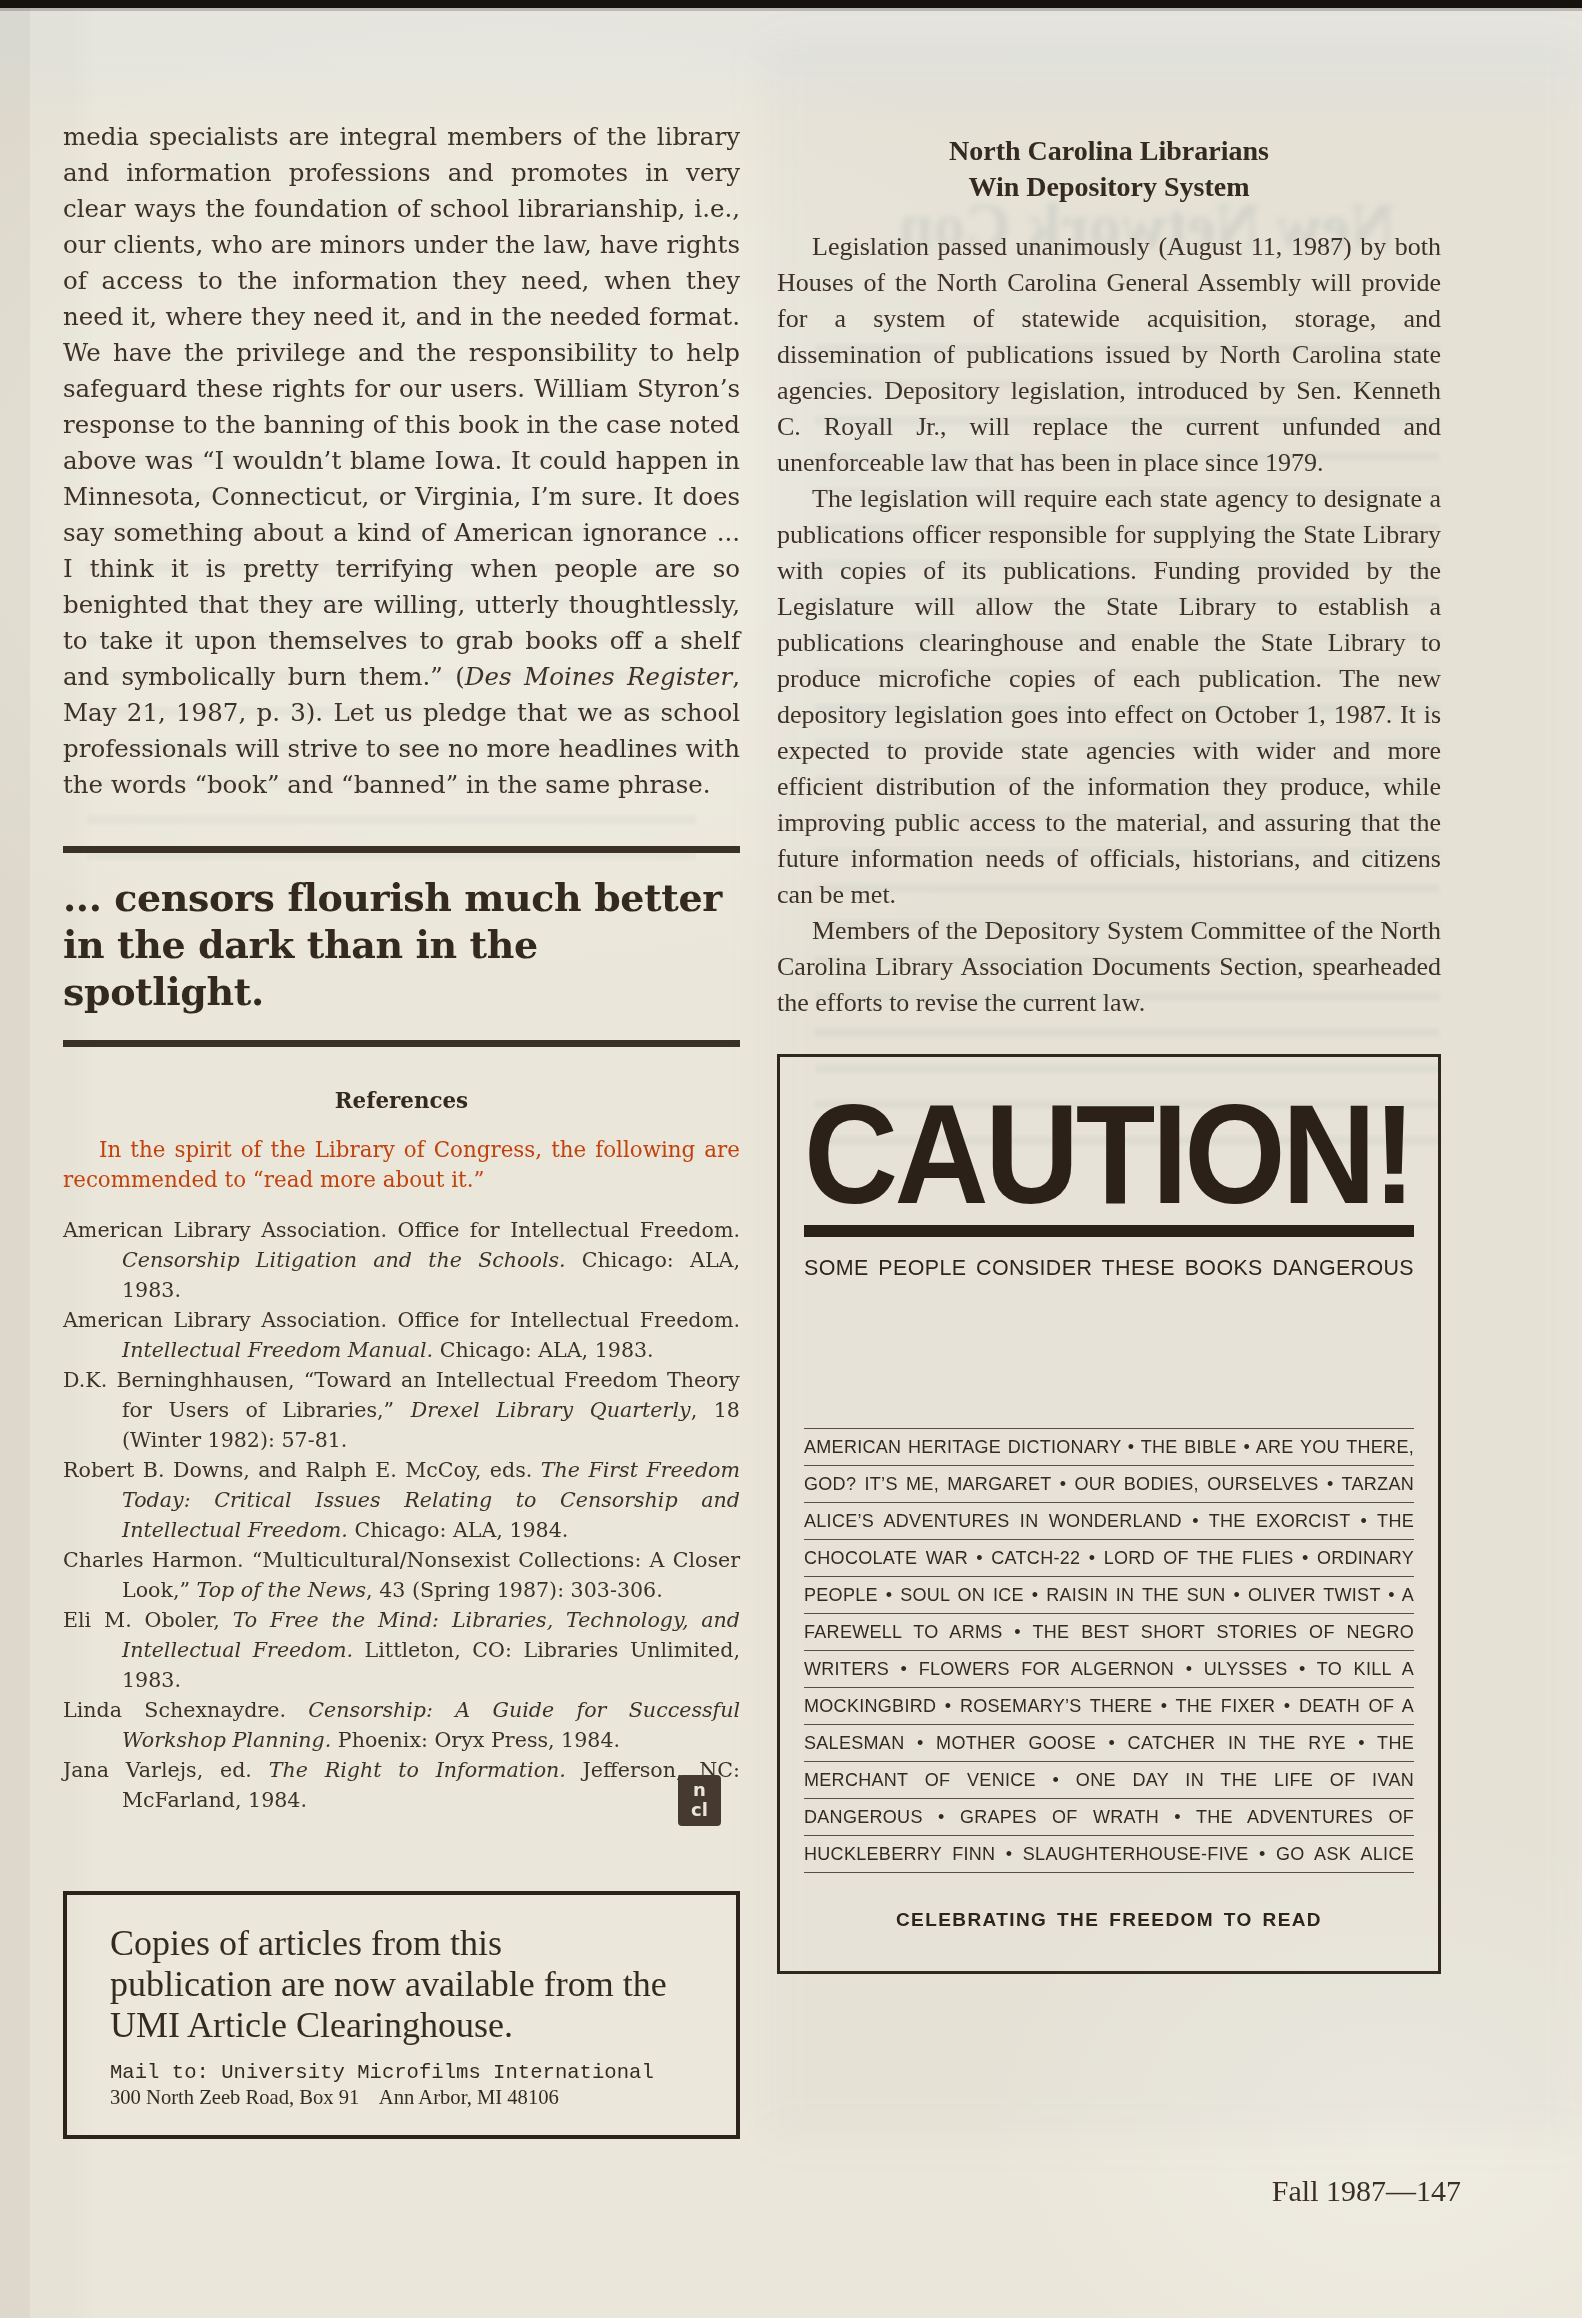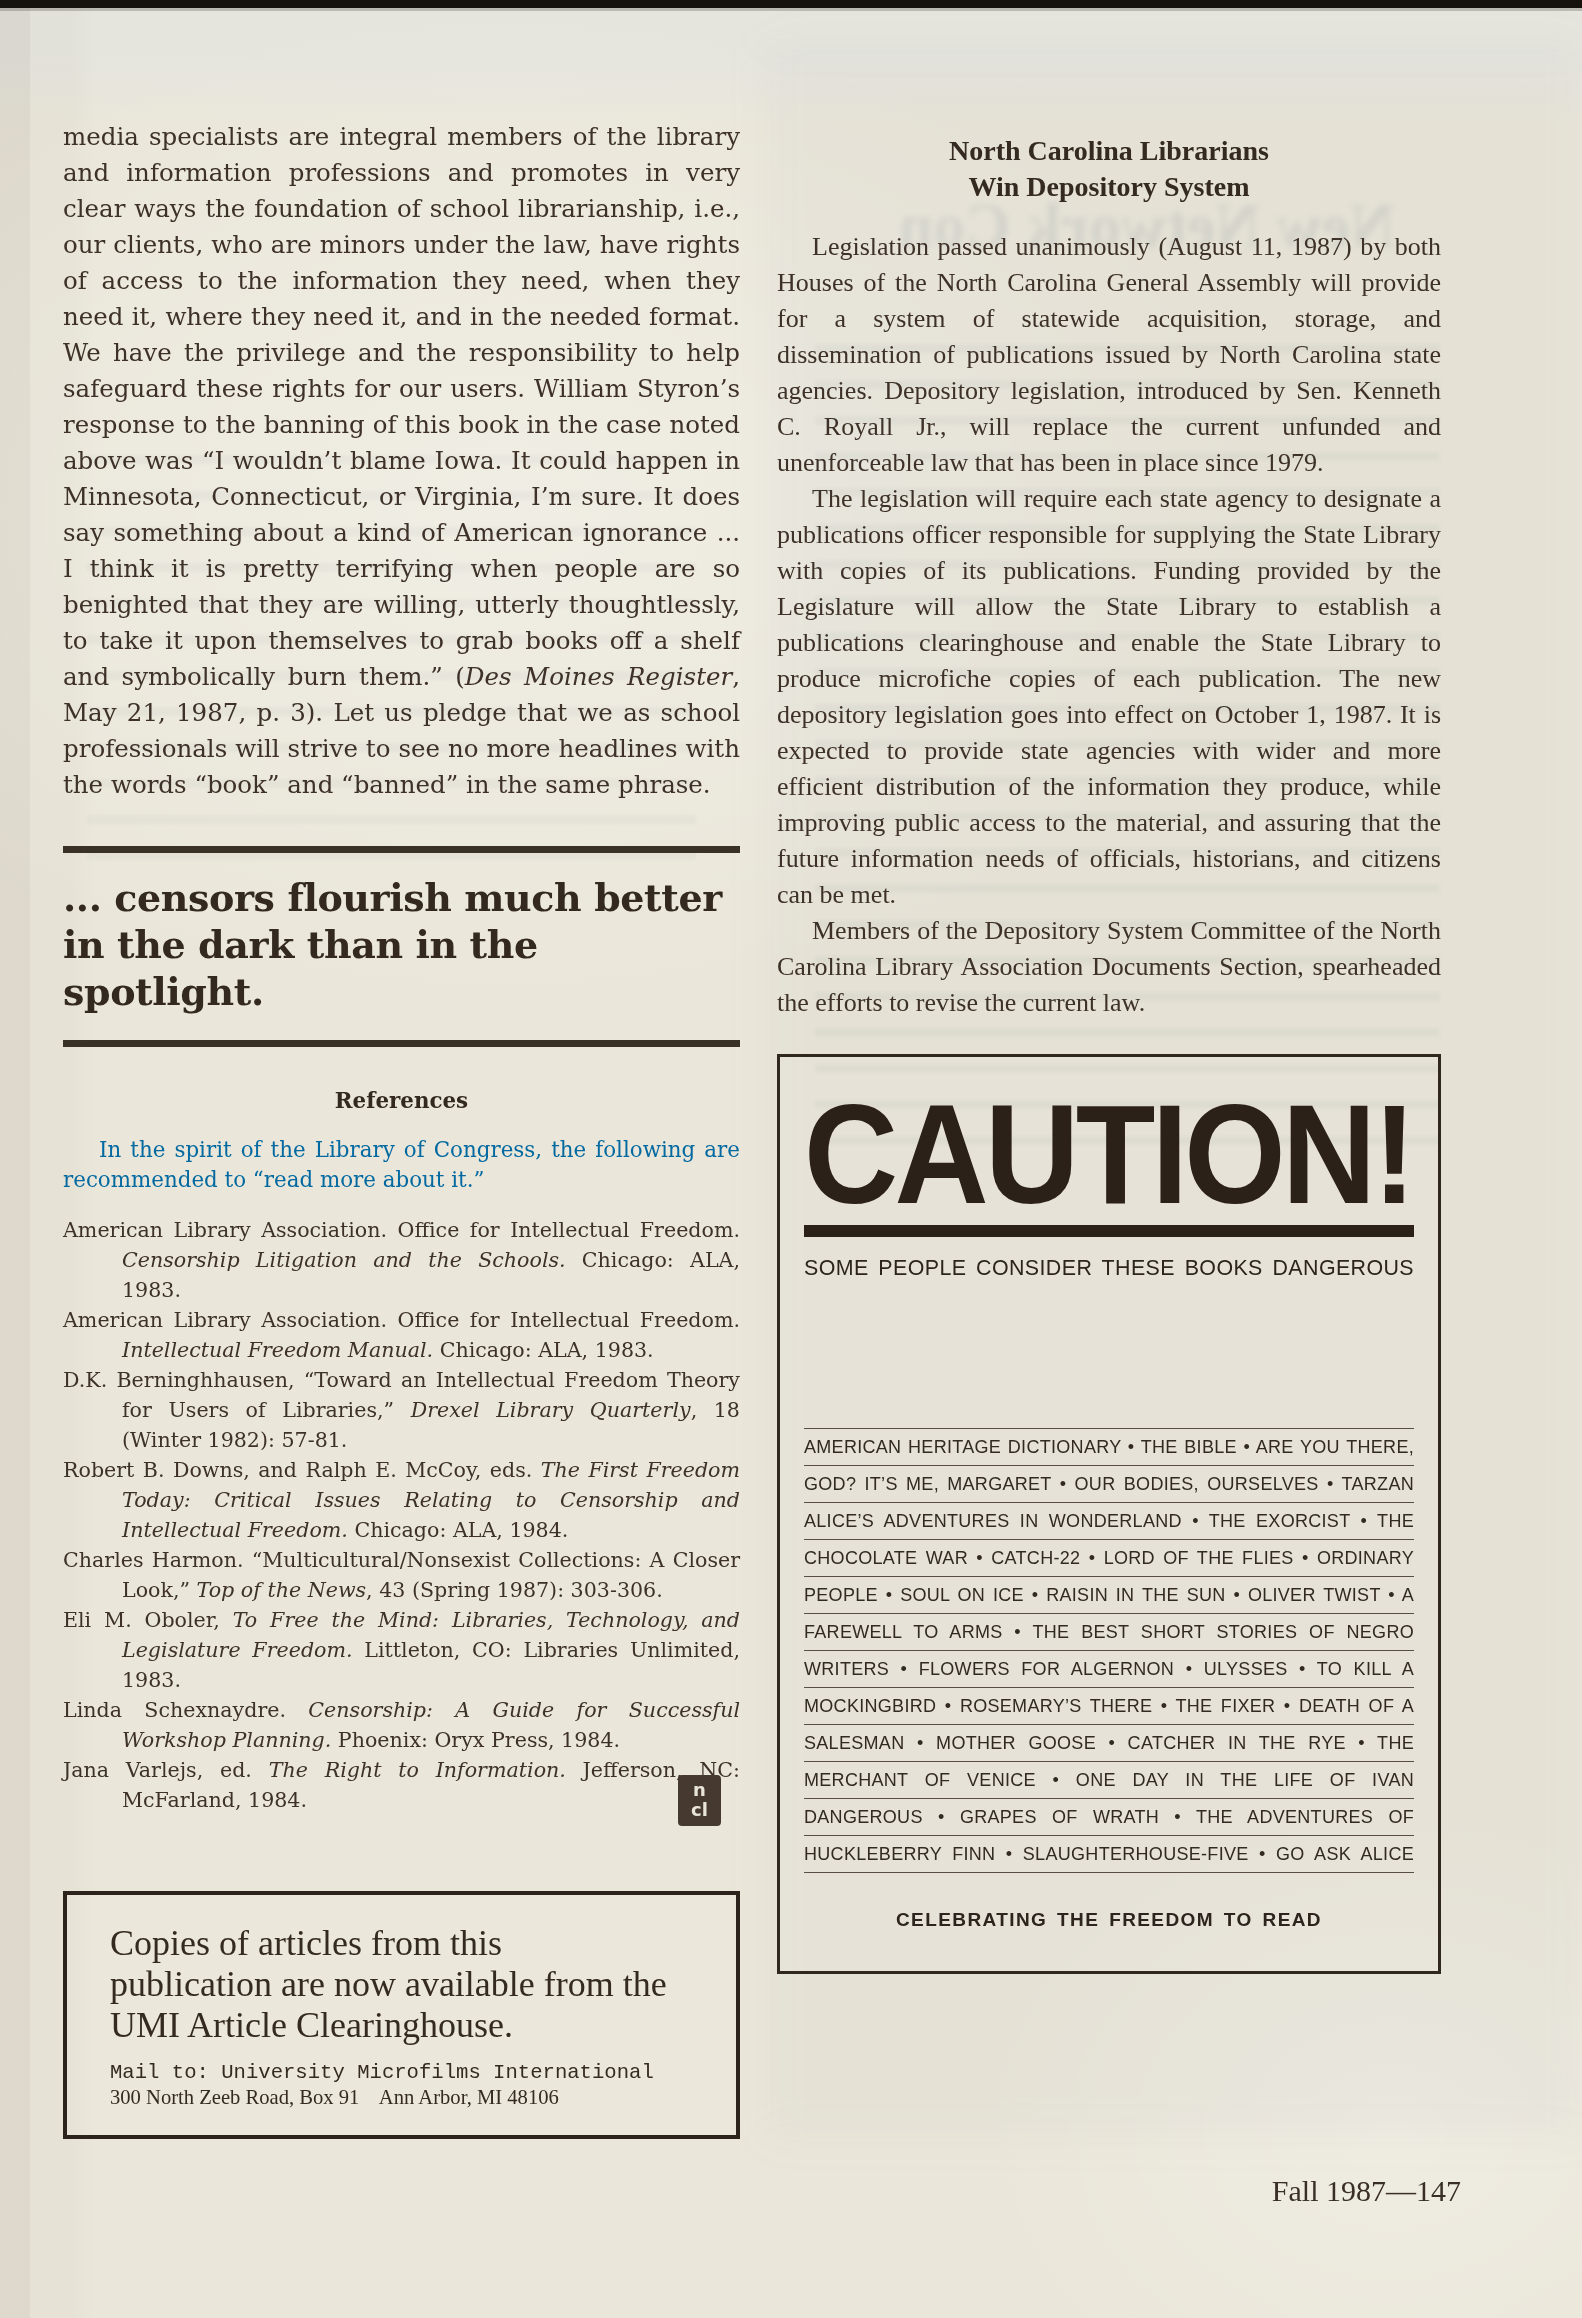--- a/index.html
+++ b/index.html
@@ -33,21 +33,21 @@
   
   .left-col{position:absolute;left:63px;top:119px;width:677px;}
   .lead-text{font:400 24.5px/36px "DejaVu Serif",serif;color:#3d3128;text-align:justify;margin:0;}
   .lead-text i{font-style:italic;}
   .pull-quote{
     margin-top:43px;border-top:7.1px solid #393026;border-bottom:7.1px solid #393026;
     padding:20.6px 4.7px 25px 0;
     font:700 38px/47px "DejaVu Serif",serif;color:#33291f;letter-spacing:-0.4px;
   }
   .refs-heading{margin:41px 0 0;text-align:center;font:700 21.4px "DejaVu Serif",serif;color:#33291f;}
-  .refs-intro{margin:22px 0 0;font:400 21.4px/30px "DejaVu Serif",serif;text-indent:36px;color:#0369a1;text-align:justify;}
+  .refs-intro{margin:22px 0 0;font:400 21.4px/30px "DejaVu Serif",serif;text-indent:36px;color:#c2410c;text-align:justify;}
   .refs-list{margin-top:20px;}
   .ref-entry{font:400 20.6px/30px "DejaVu Serif",serif;color:#3d3128;padding-left:59px;text-indent:-59px;text-align:justify;}
   .ref-entry i{font-style:italic;}
   .ncl-logo-row{display:flex;justify-content:flex-end;margin:-40px 19px 0 0;}
   .ncl-logo-box{width:43px;height:51px;background:#463a30;border-radius:4px;color:#e9e5d8;
     font:700 18px/20.6px "DejaVu Sans",sans-serif;display:flex;flex-direction:column;align-items:center;justify-content:center;}
   .umi-box{margin-top:65px;border:4px solid #2c241c;padding:28.5px 36px 25px 43px;background:rgba(255,255,255,0.06);}
   .umi-headline{margin:0;font:400 36px/41px "Liberation Serif",serif;color:#342a21;max-width:562px;}
   .umi-small{margin:0;font:400 20.6px/25px "Liberation Serif",serif;color:#342a21;white-space:pre-wrap;}
   .umi-small.first{margin-top:14.2px;font-family:Liberation Mono, monospace;}
@@ -90,21 +90,21 @@
     <div class="pull-quote">... censors flourish much better in the dark than in the spotlight.</div>
 
     <h3 class="refs-heading">References</h3>
     <p class="refs-intro">In the spirit of the Library of Congress, the following are recommended to “read more about it.”</p>
     <div class="refs-list">
         <div class="ref-entry"><span>American Library Association. Office for Intellectual Freedom. </span><i>Censorship Litigation and the Schools.</i><span> Chicago: ALA, 1983.</span></div>
         <div class="ref-entry"><span>American Library Association. Office for Intellectual Freedom. </span><i>Intellectual Freedom Manual.</i><span> Chicago: ALA, 1983.</span></div>
         <div class="ref-entry"><span>D.K. Berninghhausen, “Toward an Intellectual Freedom Theory for Users of Libraries,” </span><i>Drexel Library Quarterly</i><span>, 18 (Winter 1982): 57-81.</span></div>
         <div class="ref-entry"><span>Robert B. Downs, and Ralph E. McCoy, eds. </span><i>The First Freedom Today: Critical Issues Relating to Censorship and Intellectual Freedom.</i><span> Chicago: ALA, 1984.</span></div>
         <div class="ref-entry"><span>Charles Harmon. “Multicultural/Nonsexist Collections: A Closer Look,” </span><i>Top of the News</i><span>, 43 (Spring 1987): 303-306.</span></div>
-        <div class="ref-entry"><span>Eli M. Oboler, </span><i>To Free the Mind: Libraries, Technology, and Legislature Freedom.</i><span> Littleton, CO: Libraries Unlimited, 1983.</span></div>
+        <div class="ref-entry"><span>Eli M. Oboler, </span><i>To Free the Mind: Libraries, Technology, and Intellectual Freedom.</i><span> Littleton, CO: Libraries Unlimited, 1983.</span></div>
         <div class="ref-entry"><span>Linda Schexnaydre. </span><i>Censorship: A Guide for Successful Workshop Planning.</i><span> Phoenix: Oryx Press, 1984.</span></div>
         <div class="ref-entry"><span>Jana Varlejs, ed. </span><i>The Right to Information.</i><span> Jefferson, NC: McFarland, 1984.</span></div>
       </div>
 
     <div class="ncl-logo-row">
       <div class="ncl-logo-box">
         <span>n</span>
         <span>cl</span>
       </div>
     </div>

